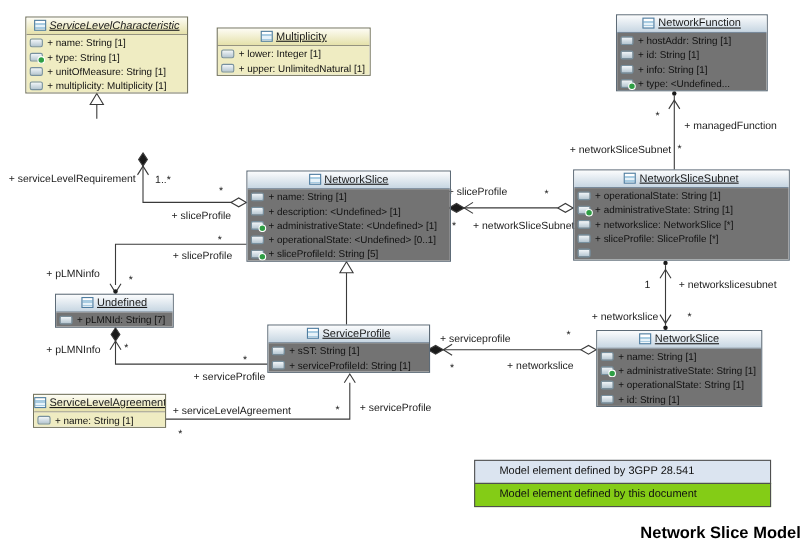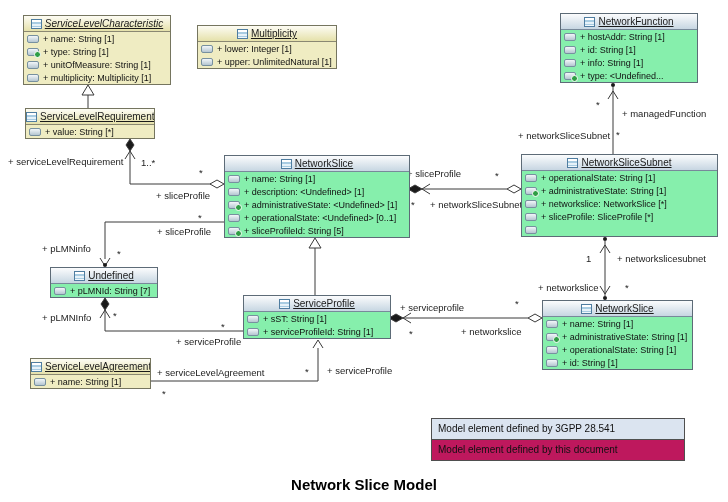--- a/index.html
+++ b/index.html
@@ -8,40 +8,40 @@
   svg.wires { position:absolute; left:0; top:0; z-index:1; }
   svg.wires text { font-family:"Liberation Sans",sans-serif; font-size:9.5px; fill:#1c1c1c; }
 
   .uml-box { position:absolute; z-index:2; border:1px solid #75755f; overflow:hidden; }
   .uml-box.blue { border-color:#5d6b77; }
   .uml-title { height:15px; line-height:15px; font-size:10px; text-align:center;
                color:#1a1a1a; white-space:nowrap; overflow:hidden;text-decoration:underline; }
   .yellow .uml-title { background:linear-gradient(#fdfcf4,#e5e1aa); border-bottom:1px solid #8a8872; }
   .yellow .uml-attrs { background:#efecc2; }
   .blue .uml-title { background:linear-gradient(#fbfcfd,#c7d6e2); border-bottom:1px solid #78899a; }
-  .blue .uml-attrs { background:#86efac; }
+  .blue .uml-attrs { background:#737373; }
   .abstract .uml-name { font-style:italic; }
   .class-icon { display:inline-block; width:11px; height:10px; margin-right:3px; vertical-align:-2px;
                 border:1px solid #4f7da0; box-sizing:border-box;
                 background:linear-gradient(#ffffff 0 2px,#a8cce2 2px 4px,#e6f2f9 4px 6px,#a8cce2 6px 7px,#f0f7fb 7px 10px); }
   .attr-row { height:13px; display:flex; align-items:center; padding:0 2px 0 3px;
               font-size:9px; white-space:nowrap; overflow:hidden; color:#111; }
   .attr-icon { position:relative; flex:0 0 auto; width:10px; height:6px; margin-right:4px;
                border:1px solid #77909f; border-radius:2px;
                background:linear-gradient(#f2f6f9,#b5c6d1); }
   .attr-icon[data-variant="plus"]::after { content:""; position:absolute; right:-3px; bottom:-3px;
                width:5px; height:5px; border-radius:50%; background:#2e9e44; border:1px solid #fff; }
 
   .legend { position:absolute; left:431px; top:418px; z-index:2; }
   .legend-row { width:246px; height:20px; line-height:20px; border:1px solid #4f4f4f;
-                font-size:10px; color:#111; padding-left:6px; }
+                font-size:10px; color:#111; padding-left:22px; }
   .legend-row + .legend-row { margin-top:-1px; }
 
   .diagram-caption { position:absolute; left:0; right:0; top:476px; z-index:2;
-                     text-align:center; font-weight:bold; font-size:15px; color:#000; }
+                     text-align:right; font-weight:bold; font-size:15px; color:#000; }
 </style>
 </head>
 <body>
 
 <div class="stage">
 
   <svg class="wires" width="728" height="502" viewBox="0 0 728 502">
 
     <g stroke="#3a3a3a" fill="none">
       <line x1="88" y1="108" x2="88" y2="95"></line>
@@ -189,29 +189,20 @@
           <span class="attr-icon" data-variant="plain"></span>
           <span>+ info: String [1]</span>
         </div>
       <div class="attr-row">
           <span class="attr-icon" data-variant="plus"></span>
           <span>+ type: &lt;Undefined...</span>
         </div>
     </div>
   </div>
 
-  <div class="uml-box yellow" style="left:25px;top:108px;width:128px">
-    <div class="uml-title"><span class="class-icon"></span><span class="uml-name">ServiceLevelRequirement</span></div>
-    <div class="uml-attrs">
-      <div class="attr-row">
-          <span class="attr-icon" data-variant="plain"></span>
-          <span>+ value: String [*]</span>
-        </div>
-    </div>
-  </div>
 
   <div class="uml-box blue" style="left:224px;top:155px;width:184px">
     <div class="uml-title"><span class="class-icon"></span><span class="uml-name">NetworkSlice</span></div>
     <div class="uml-attrs">
       <div class="attr-row">
           <span class="attr-icon" data-variant="plain"></span>
           <span>+ name: String [1]</span>
         </div>
       <div class="attr-row">
           <span class="attr-icon" data-variant="plain"></span>
@@ -308,18 +299,18 @@
     <div class="uml-attrs">
       <div class="attr-row">
           <span class="attr-icon" data-variant="plain"></span>
           <span>+ name: String [1]</span>
         </div>
     </div>
   </div>
 
   <div class="legend">
     <div class="legend-row" style="background-color: rgb(219, 228, 240);">Model element defined by 3GPP 28.541</div>
-    <div class="legend-row" style="background-color: #be185d;">Model element defined by this document</div>
+    <div class="legend-row" style="background-color: #84cc16;">Model element defined by this document</div>
   </div>
 
   <div class="diagram-caption">Network Slice Model</div>
 
 </div>
 
 </body></html>

